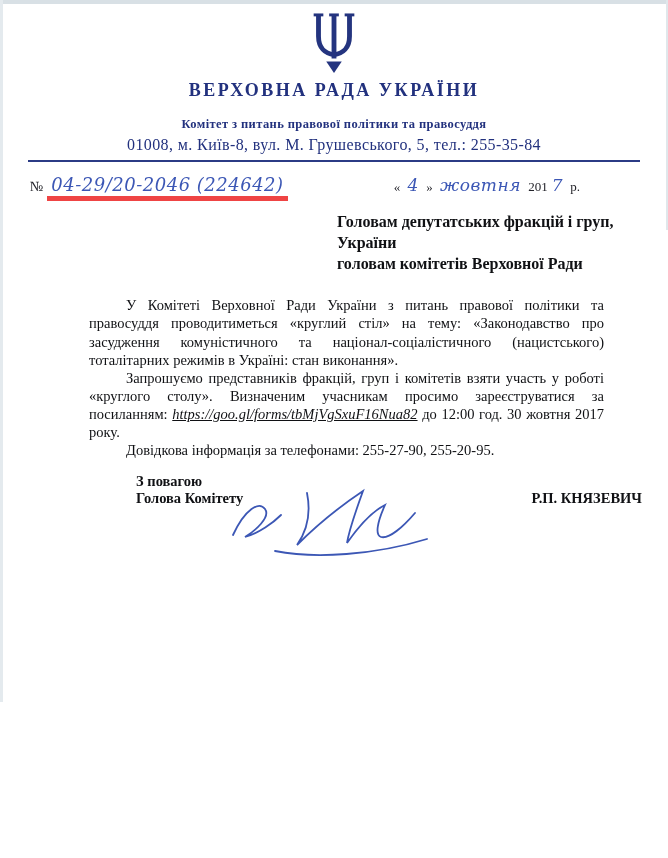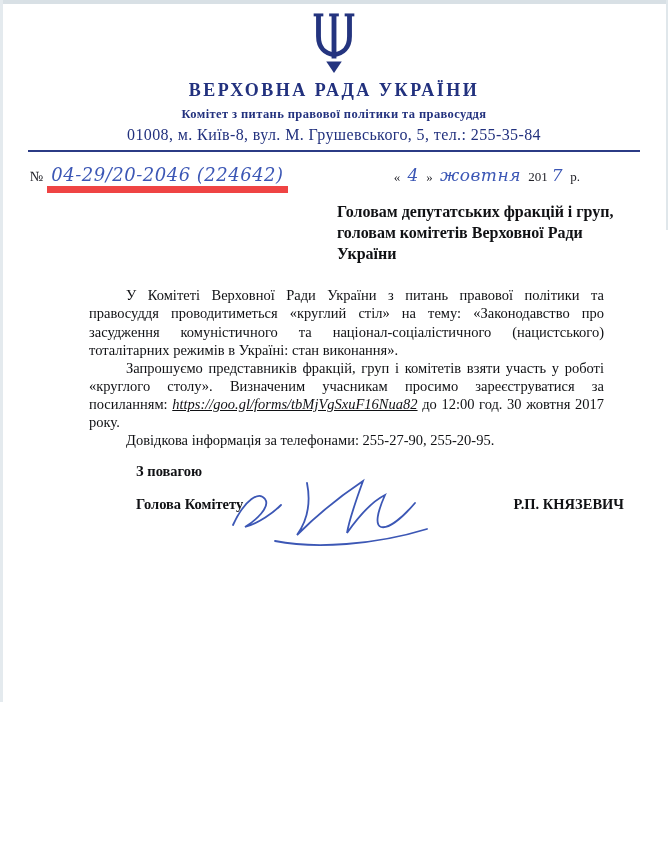--- a/index.html
+++ b/index.html
@@ -14,39 +14,39 @@
     overflow:hidden;
   }
   
   .edge-top  { position:absolute; top:0; left:0; width:100%; height:4px; background:#d8e0e5; }
   .edge-left { position:absolute; top:0; left:0; width:3px; height:812px; background:#e4eaee; }
   .edge-right{ position:absolute; top:0; right:0; width:2px; height:230px; background:#e0e7eb; }
 
   .letterhead { text-align:center; padding-top:12px; color:#22317e; }
   .emblem { display:flex; justify-content:center; height:62px; align-items:center; }
   .org-name   { margin-top:6px; font-size:18px; font-weight:bold; letter-spacing:2.5px; }
-  .committee  { margin-top:6px; font-size:12.5px; font-weight:bold; letter-spacing:0.4px; }
+  .committee  { margin-top:16px; font-size:12.5px; font-weight:bold; letter-spacing:0.4px; }
   .hq-address { margin-top:4px; font-size:16px; letter-spacing:0.4px; }
   .rule { margin:6px 28px 0; border-top:2px solid #2b3b85; }
 
   .ref-row { display:flex; justify-content:space-between; align-items:flex-end; padding:12px 88px 0 30px; }
   .handwritten { font-style:italic; color:#3c57b5; font-family:"DejaVu Serif", serif; letter-spacing:0.5px; }
   .ref-number .printed { font-size:14px; color:#23232a; }
-  .ref-number .handwritten { font-size:18px; padding:0 4px 1px; border-bottom:7px solid #ef4444; }
+  .ref-number .handwritten { font-size:18px; padding:0 4px 1px; border-bottom:5px solid #ef4444; }
   .doc-date { font-size:13px; color:#23232a; white-space:nowrap; }
   .doc-date .handwritten { font-size:17px; padding:0 4px; }
 
   .addressee { margin:16px 0 0 337px; font-size:16px; font-weight:bold; line-height:1.32; color:#101114; }
 
   .body-text { margin-top:22px; padding:0 64px 0 89px; font-size:14.5px; line-height:1.25; text-align:justify; color:#101114; }
   .body-text p { text-indent:37px; margin:0; }
   .reg-link { color:#101114; text-decoration:underline; cursor:pointer;font-style:italic; }
 
-  .sign-block { position:relative; margin-top:14px; padding:0 44px 0 136px; font-size:14.5px; font-weight:bold; color:#101114; }
-  .sign-row { display:flex; justify-content:space-between; margin-top:16px; }
+  .sign-block { position:relative; margin-top:14px; padding:0 26px 0 136px; font-size:14.5px; font-weight:bold; color:#101114; }
+  .sign-row { display:flex; justify-content:space-between; }
   .signature-scrawl { position:absolute; left:215px; top:6px; pointer-events:none; }
 </style>
 </head>
 <body>
 
 <div class="page">
   <div class="edge-top"></div>
   <div class="edge-left"></div>
   <div class="edge-right"></div>
 
@@ -82,22 +82,22 @@
       <span class="handwritten">4</span>
       <span class="printed">»</span>
       <span class="handwritten">жовтня</span>
       <span class="printed">201</span><span class="handwritten">7</span>
       <span class="printed">р.</span>
     </div>
   </div>
 
   <div class="addressee">
     <div>Головам депутатських фракцій і груп,</div>
+    <div>України</div>
     <div>головам комітетів Верховної Ради</div>
-    <div>України</div>
   </div>
 
   <div class="body-text">
     <p>У Комітеті Верховної Ради України з питань правової політики та правосуддя проводитиметься «круглий стіл» на тему: «Законодавство про засудження комуністичного та націонал-соціалістичного (нацистського) тоталітарних режимів в Україні: стан виконання».</p>
     <p><span>Запрошуємо представників фракцій, груп і комітетів взяти участь у роботі «круглого столу». Визначеним учасникам просимо зареєструватися за посиланням: </span><span class="reg-link">https://goo.gl/forms/tbMjVgSxuF16Nua82</span><span> до 12:00 год. 30 жовтня 2017 року.</span></p>
     <p>Довідкова інформація за телефонами: 255-27-90, 255-20-95.</p>
   </div>
 
   <div class="sign-block">
     <div class="closing">З повагою</div>

